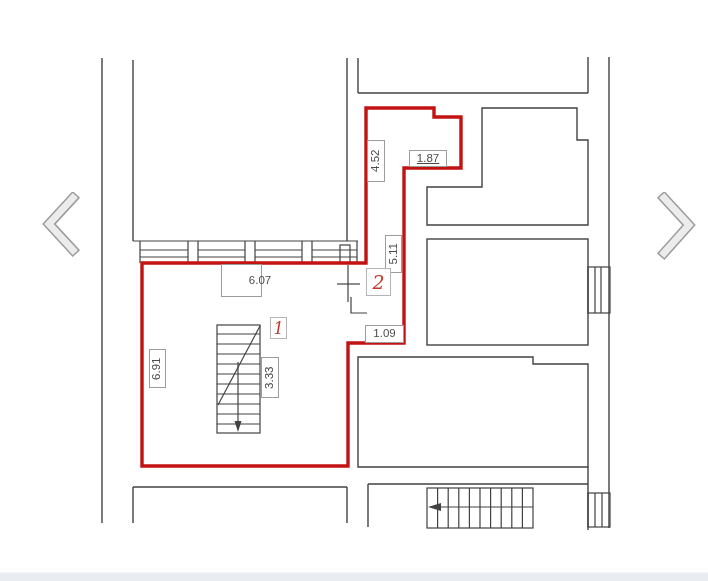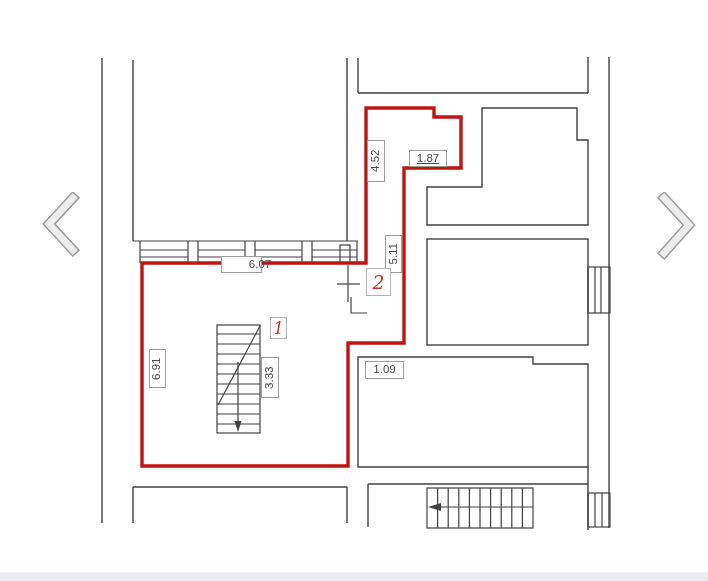--- a/index.html
+++ b/index.html
@@ -81,33 +81,33 @@
       <rect x="217" y="325" width="43" height="108"></rect>
       <path d="M217,334 H260 M217,344 H260 M217,354 H260 M217,364 H260 M217,374 H260 M217,384 H260 M217,394 H260 M217,404 H260 M217,414 H260 M217,424 H260"></path>
       <path d="M218,405 L260,326"></path>
       <path d="M238,362 V428"></path>
     </g>
     <path d="M238,432 L234.5,421 L241.5,421 Z" fill="#424242"></path>
 
     <path d="M142,466 L142,263 L366,263 L366,108 L434,108 L434,117 L461,117 L461,168 L404,168 L404,343 L348,343 L348,466 Z" stroke="#c31212" stroke-width="3.4" fill="none" stroke-linejoin="miter"></path>
   </svg>
 
-  <div class="dim-label" style="left:221px;top:256px;width:41px;height:17px;padding-left:37px;">
+  <div class="dim-label" style="left:221px;top:264px;width:41px;height:33px;padding-left:37px;">
     <span>6.07</span>
   </div>
   <div class="dim-label" style="left:367px;top:140px;width:18px;height:42px;">
     <span class="vtext">4.52</span>
   </div>
   <div class="dim-label" style="left:409px;top:150px;width:38px;height:17px;text-decoration:underline;">
     <span>1.87</span>
   </div>
   <div class="dim-label" style="left:385px;top:235px;width:17px;height:38px;">
     <span class="vtext">5.11</span>
   </div>
-  <div class="dim-label" style="left:365px;top:325px;width:39px;height:18px;margin-top:36px;">
+  <div class="dim-label" style="left:365px;top:325px;width:39px;height:18px;">
     <span>1.09</span>
   </div>
   <div class="dim-label" style="left:149px;top:349px;width:17px;height:39px;">
     <span class="vtext">6.91</span>
   </div>
   <div class="dim-label" style="left:261px;top:357px;width:18px;height:41px;">
     <span class="vtext">3.33</span>
   </div>
 
   <div class="room-label" style="left:270px;top:317px;width:17px;height:22px;font-size:16px;">

